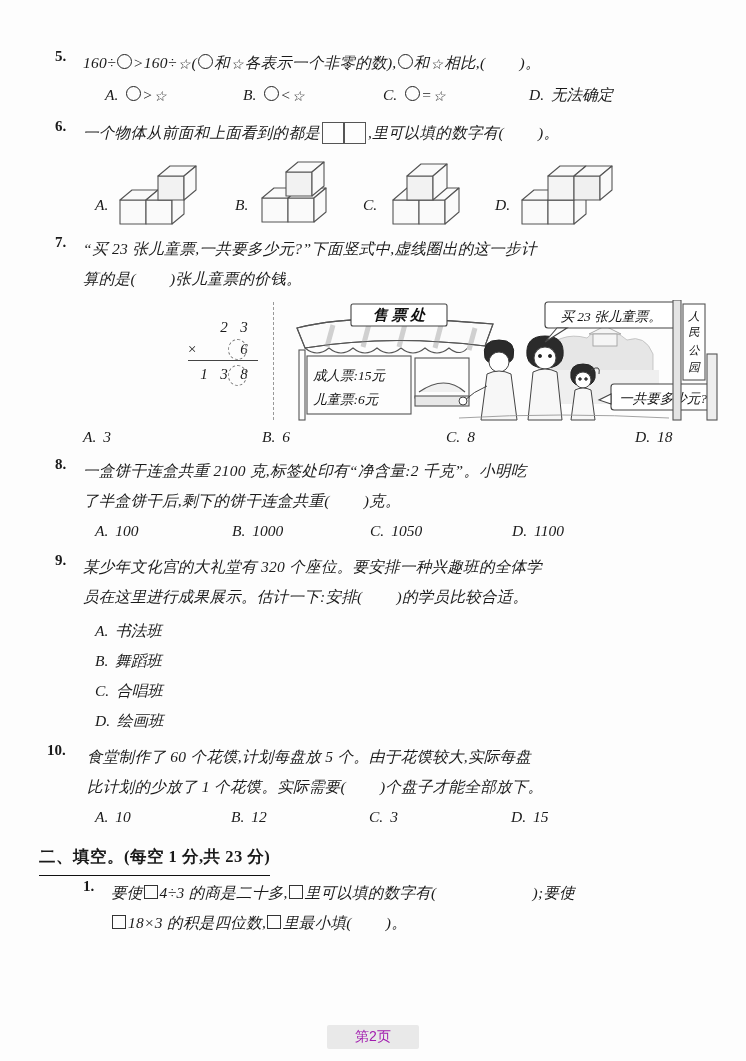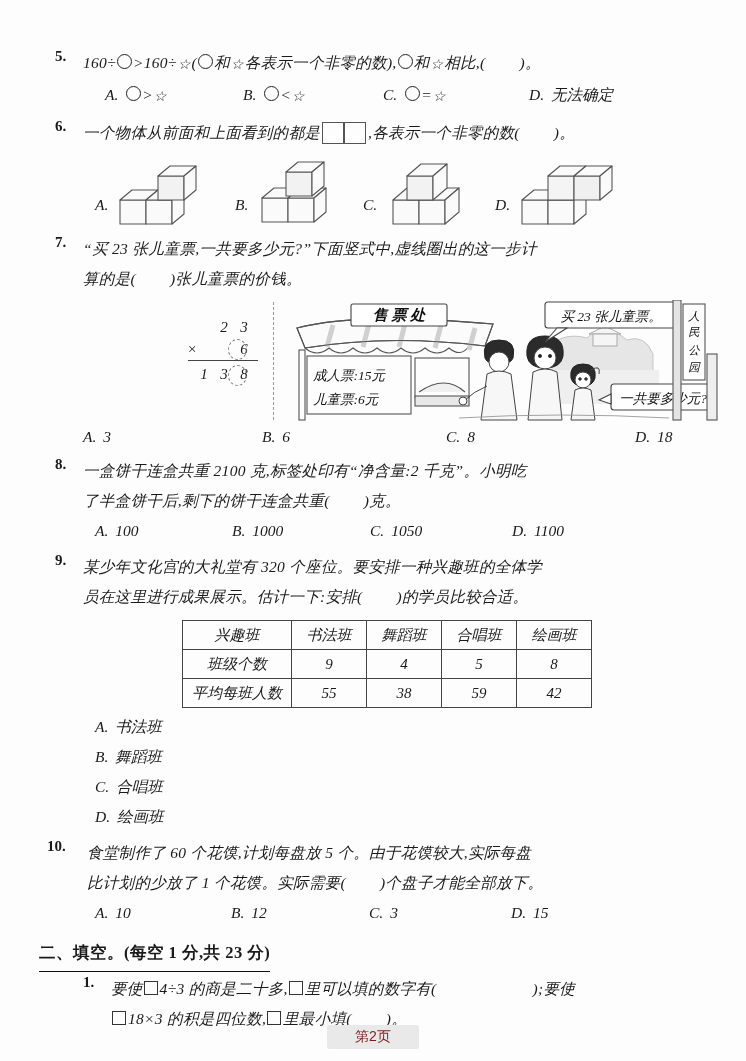--- a/index.html
+++ b/index.html
@@ -114,21 +114,21 @@
 
   
   .footer {
     position:absolute; left:0; right:0; bottom:12px;
     text-align:center; font-size:14px;
   }
   .footer span {
     display:inline-block; background:#e9e9e9;
     padding:3px 28px; border-radius:2px;
     font-family:"Liberation Sans", sans-serif;
-    color:#7f1d1d;
+    color:#a21caf;
   }
 </style>
 </head>
 <body>
 
 <div class="page">
  <div class="content">
 
   <div class="q" style="margin-bottom:6px;">
     <div class="qnum">5.</div>
@@ -150,21 +150,21 @@
           <span class="lab">D.</span><span>无法确定</span>
         </div>
       </div>
     </div>
   </div>
 
   <div class="q" style="margin-bottom:4px;">
     <div class="qnum">6.</div>
     <div class="qbody">
       <div class="line">
-        <span>一个物体从前面和上面看到的都是</span><span class="twocell"><i class="a"></i><i class="b"></i></span><span>,各表示一个非零的数(</span><span class="blank"></span><span>)。</span>
+        <span>一个物体从前面和上面看到的都是</span><span class="twocell"><i class="a"></i><i class="b"></i></span><span>,里可以填的数字有(</span><span class="blank"></span><span>)。</span>
       </div>
 
       <div class="cubes-row" style="margin-left:12px;">
 
         <div class="cube-item" style="width:140px;">
           <span class="lab">A.</span>
           <svg width="96" height="74" viewBox="0 0 96 74">
             <g fill="#fafafa" stroke="#555" stroke-width="1.1" stroke-linejoin="round">
 
               <polygon points="6,44 32,44 32,68 6,68"></polygon>
@@ -392,45 +392,20 @@
   </div>
 
   <div class="q" style="margin-top:6px;">
     <div class="qnum">9.</div>
     <div class="qbody">
       <div class="line">某少年文化宫的大礼堂有 320 个座位。要安排一种兴趣班的全体学</div>
       <div class="line">
         <span>员在这里进行成果展示。估计一下:安排(</span><span class="blank"></span><span>)的学员比较合适。</span>
       </div>
 
-      <table class="t9">
-        <tbody>
-              <tr>
-          <td class="hdr">兴趣班</td>
-          <td class="cat">书法班</td>
-          <td class="cat">舞蹈班</td>
-          <td class="cat">合唱班</td>
-          <td class="cat">绘画班</td>
-        </tr>
-        <tr>
-          <td class="hdr">班级个数</td>
-          <td>9</td>
-          <td>4</td>
-          <td>5</td>
-          <td>8</td>
-        </tr>
-        <tr>
-          <td class="hdr">平均每班人数</td>
-          <td>55</td>
-          <td>38</td>
-          <td>59</td>
-          <td>42</td>
-        </tr>
-      </tbody>
-          </table>
 
       <div class="opts" style="margin-left:12px;margin-top:4px;flex-direction:column;">
         <div class="opt" style="width:146px;">
           <span class="lab">A.</span><span>书法班</span>
         </div>
         <div class="opt" style="width:144px;">
           <span class="lab">B.</span><span>舞蹈班</span>
         </div>
         <div class="opt" style="width:144px;">
           <span class="lab">C.</span><span>合唱班</span>

